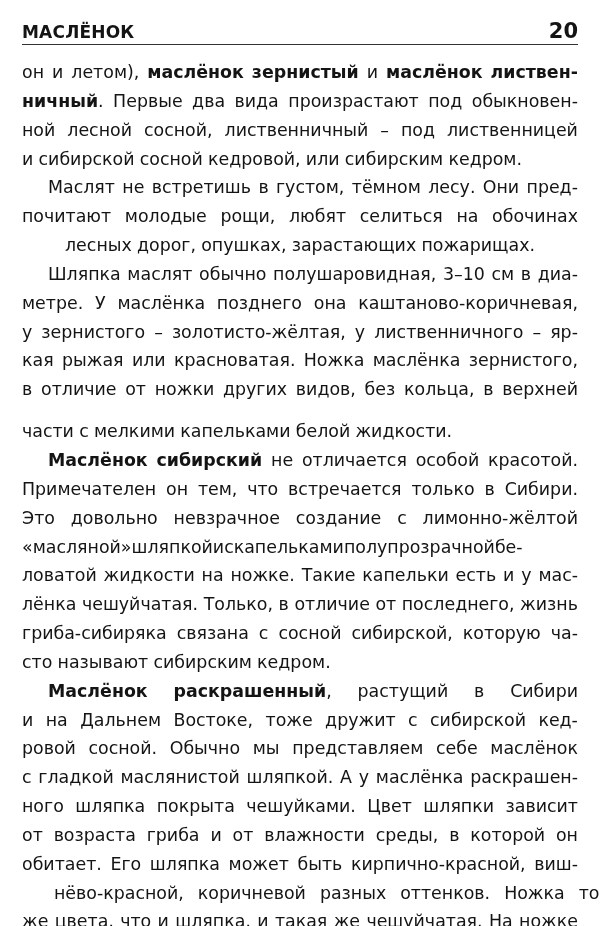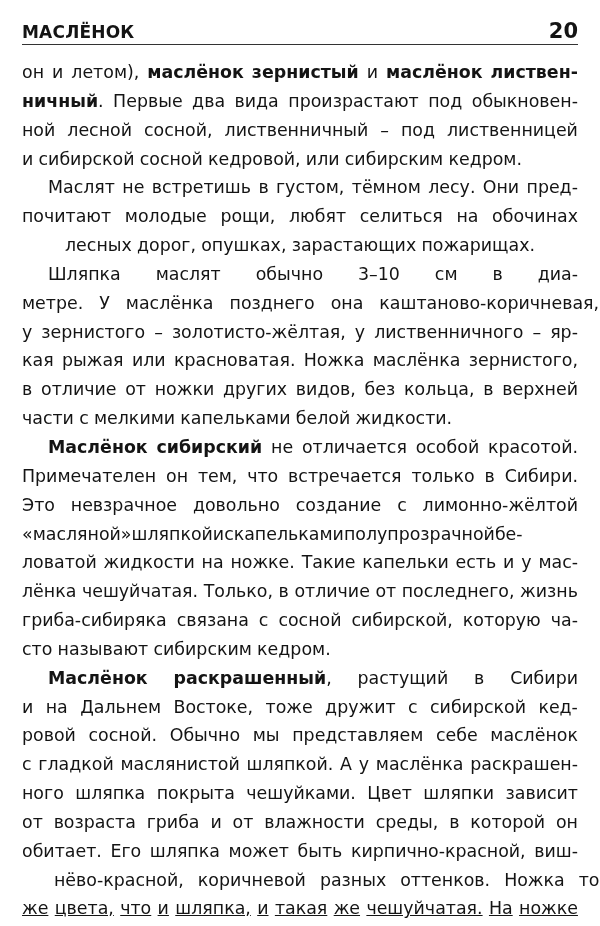--- a/index.html
+++ b/index.html
@@ -107,28 +107,29 @@
           <span><span>пожарищах.</span></span>
         </div>
       </div>
     </div>
     <div>
       <div class="line indent">
         <div style="display: flex; width: 100%; justify-content: space-between; gap: 0px;">
           <span><span>Шляпка</span></span>
           <span><span>маслят</span></span>
           <span><span>обычно</span></span>
+          <span><span>полушаровидная,</span></span>
           <span><span>3–10</span></span>
           <span><span>см</span></span>
           <span><span>в</span></span>
           <span><span>диа-</span></span>
         </div>
       </div>
       <div class="line">
-        <div style="display: flex; width: 100%; justify-content: space-between; gap: 16px;">
+        <div style="display: flex; width: 100%; justify-content: space-between; gap: 4px;">
           <span><span>метре.</span></span>
           <span><span>У</span></span>
           <span><span>маслёнка</span></span>
           <span><span>позднего</span></span>
           <span><span>она</span></span>
           <span><span>каштаново-коричневая,</span></span>
         </div>
       </div>
       <div class="line">
         <div style="display: flex; width: 100%; justify-content: space-between; gap: 0px;">
@@ -161,21 +162,21 @@
           <span><span>ножки</span></span>
           <span><span>других</span></span>
           <span><span>видов,</span></span>
           <span><span>без</span></span>
           <span><span>кольца,</span></span>
           <span><span>в</span></span>
           <span><span>верхней</span></span>
         </div>
       </div>
       <div class="line last">
-        <div style="display: flex; width: 100%; justify-content: flex-start; gap: 0.3em;">
+        <div style="display: flex; width: 100%; justify-content: flex-start; gap: 0.3em; margin-top: 13px;">
           <span><span>части</span></span>
           <span><span>с</span></span>
           <span><span>мелкими</span></span>
           <span><span>капельками</span></span>
           <span><span>белой</span></span>
           <span><span>жидкости.</span></span>
         </div>
       </div>
     </div>
     <div>
@@ -197,22 +198,22 @@
           <span><span>что</span></span>
           <span><span>встречается</span></span>
           <span><span>только</span></span>
           <span><span>в</span></span>
           <span><span>Сибири.</span></span>
         </div>
       </div>
       <div class="line">
         <div style="display: flex; width: 100%; justify-content: space-between; gap: 0px;">
           <span><span>Это</span></span>
+          <span><span>довольно</span></span>
           <span><span>невзрачное</span></span>
-          <span><span>довольно</span></span>
           <span><span>создание</span></span>
           <span><span>с</span></span>
           <span><span>лимонно-жёлтой</span></span>
         </div>
       </div>
       <div class="line">
         <div style="display: flex; width: 100%; justify-content: flex-start; gap: 0px;">
           <span><span>«масляной»</span></span>
           <span><span>шляпкой</span></span>
           <span><span>и</span></span>

